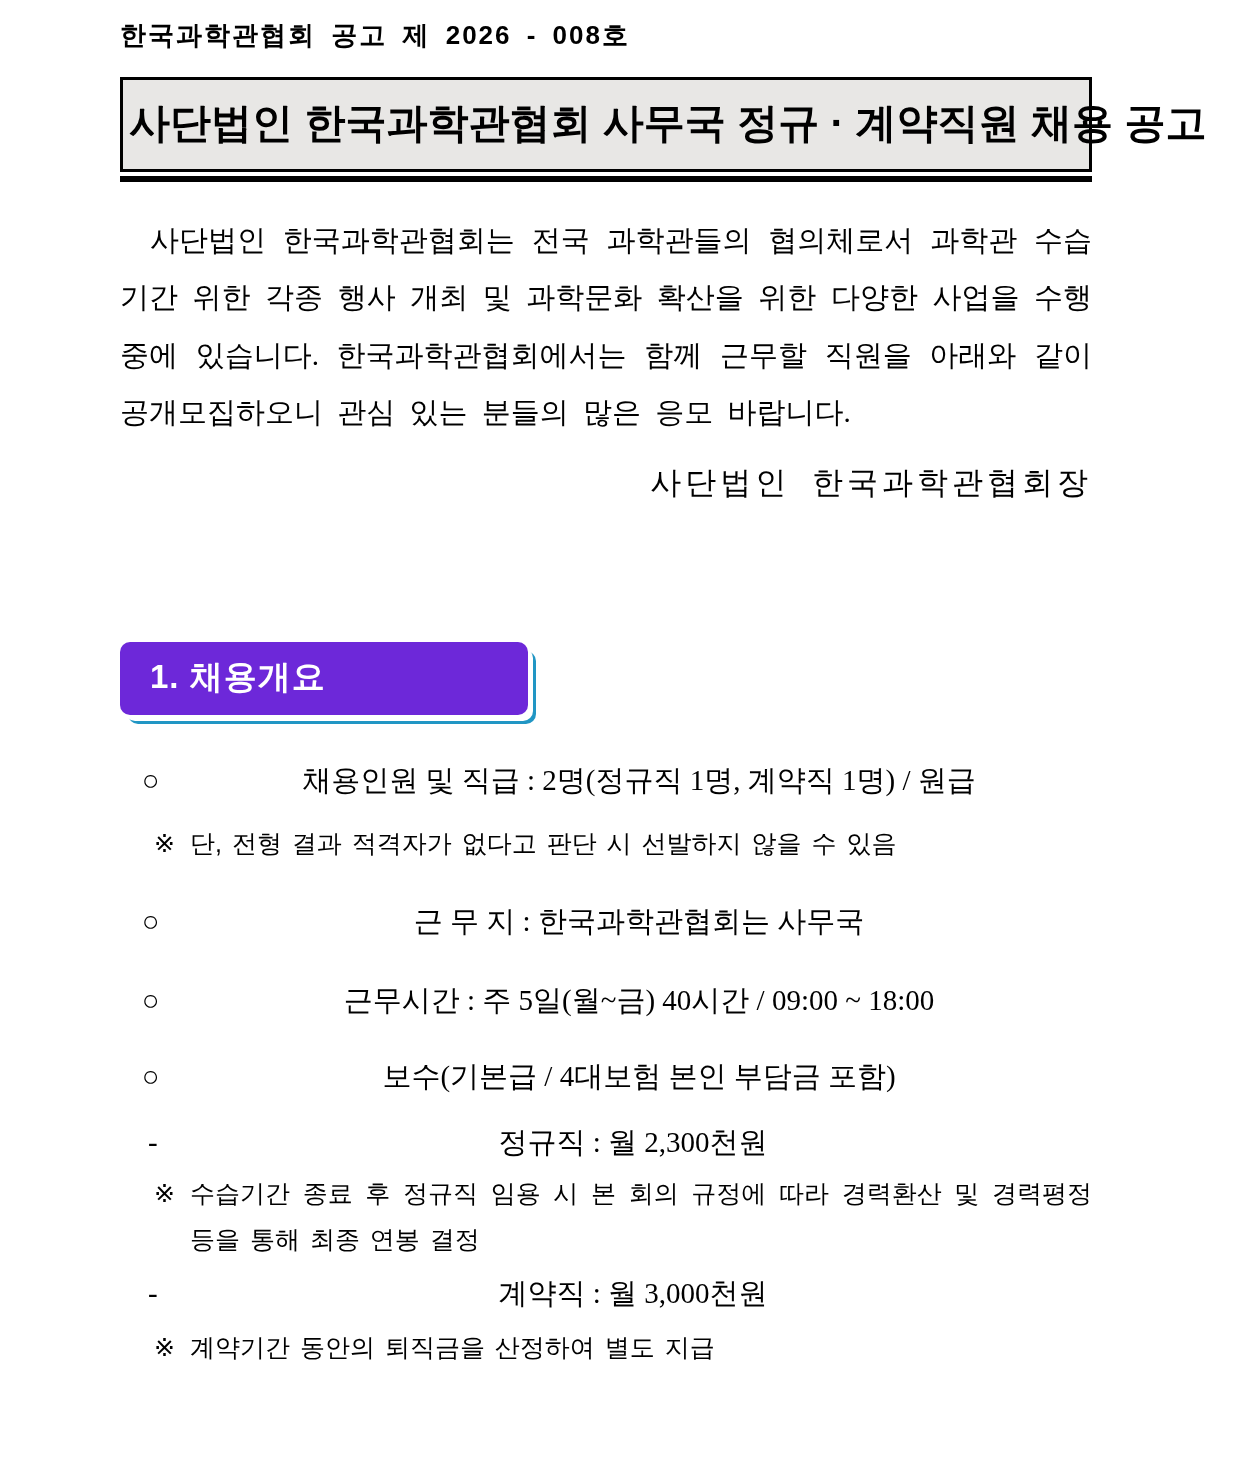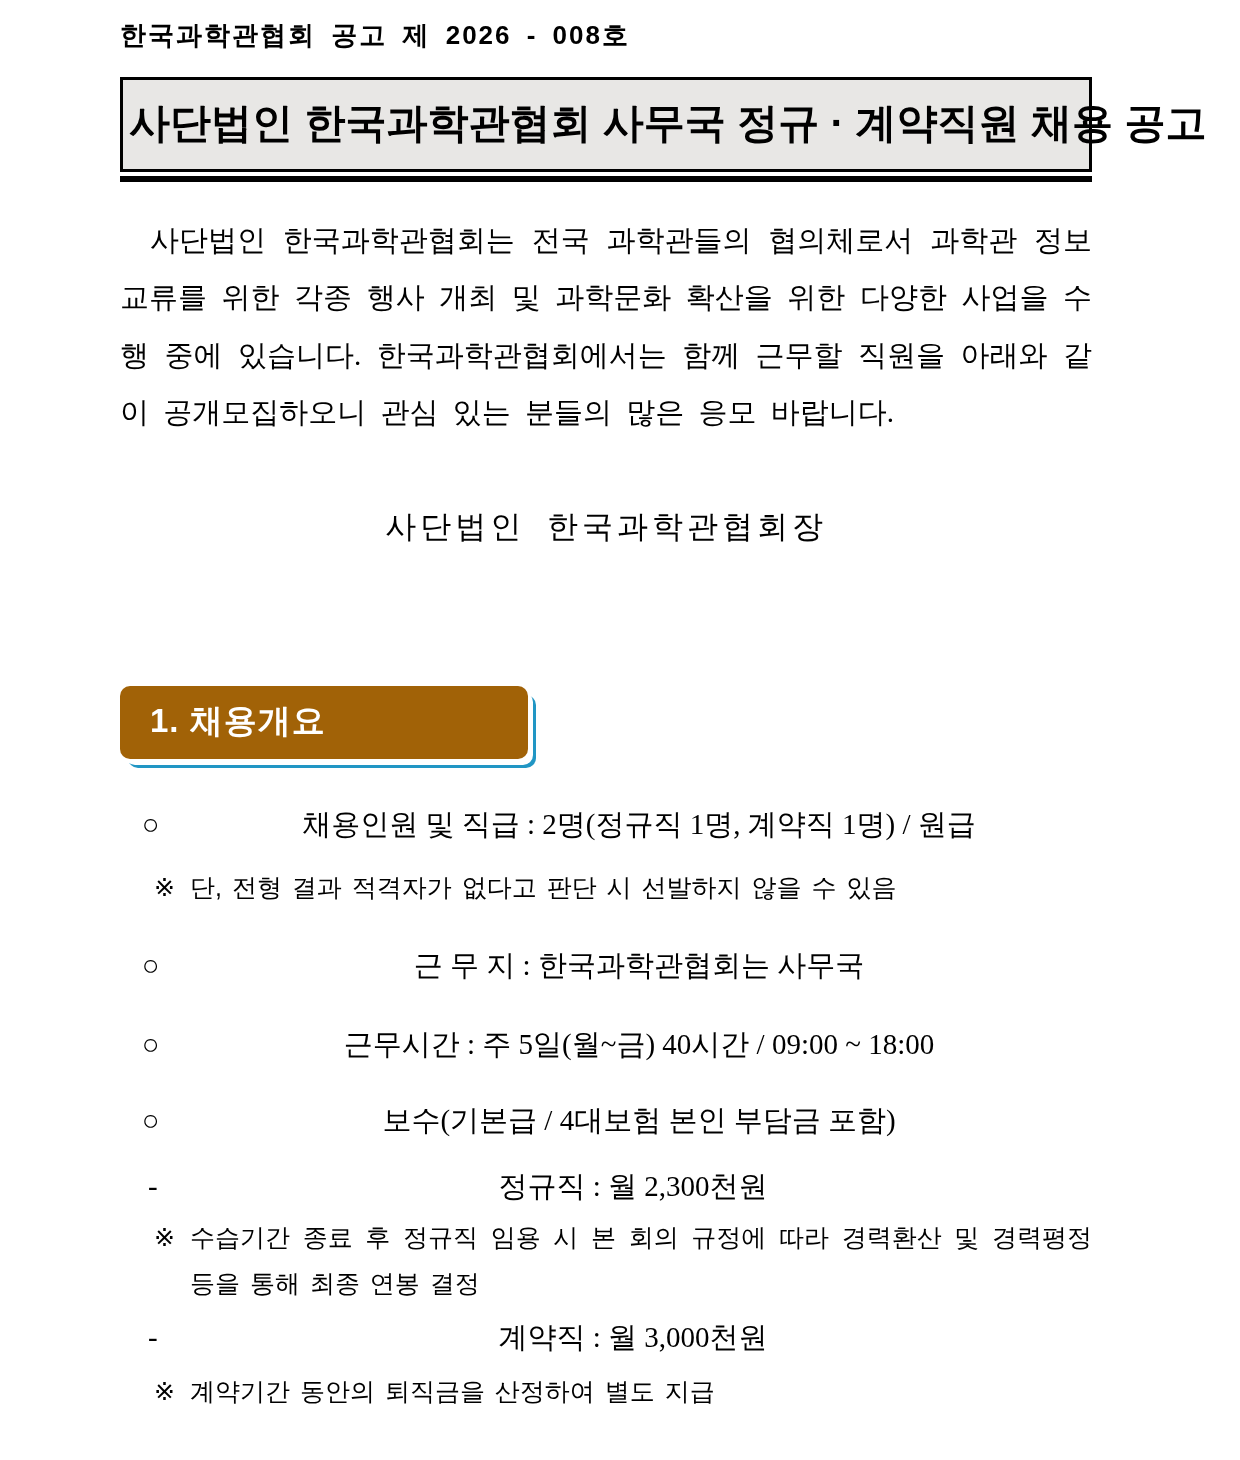--- a/index.html
+++ b/index.html
@@ -55,32 +55,32 @@
     word-spacing:7px;
   }
 
   .date-line {
     margin-top:42px;
     text-align:right;
     font-size:29px;
     word-spacing:8px;
   }
   .signature-line {
-    margin-top:64px;
-    text-align:center;
+    margin-top:20px;
+    text-align:right;
     font-size:31px;
     letter-spacing:4px;
     word-spacing:10px;
   }
 
   
   .section-header {
     margin-top:138px;
     width:408px;
-    background:#a16207;
+    background:#6d28d9;
     color:#ffffff;
     border-radius:10px;
     padding:13px 10px 15px 30px;
     box-shadow: 5px 6px 0 0 #ffffff, 8px 9px 0 0 #2196c4;
   }
   .section-header-label {
     font-family:"Liberation Sans","DejaVu Sans",sans-serif;
     font-weight:800;
     font-size:33px;
     letter-spacing:1px;
@@ -130,21 +130,21 @@
 
   <div class="notice-number">한국과학관협회 공고 제 2026 - 008호</div>
 
   <div class="title-wrap">
     <div class="title-box">
       <span class="title-text">사단법인 한국과학관협회 사무국 정규 · 계약직원 채용 공고</span>
     </div>
     <div class="title-underbar"></div>
   </div>
 
-  <p class="intro">사단법인 한국과학관협회는 전국 과학관들의 협의체로서 과학관 정보교류를 위한 각종 행사 개최 및 과학문화 확산을 위한 다양한 사업을 수행 중에 있습니다. 한국과학관협회에서는 함께 근무할 직원을 아래와 같이 공개모집하오니 관심 있는 분들의 많은 응모 바랍니다.</p>
+  <p class="intro">사단법인 한국과학관협회는 전국 과학관들의 협의체로서 과학관 수습기간 위한 각종 행사 개최 및 과학문화 확산을 위한 다양한 사업을 수행 중에 있습니다. 한국과학관협회에서는 함께 근무할 직원을 아래와 같이 공개모집하오니 관심 있는 분들의 많은 응모 바랍니다.</p>
 
 
   <div class="signature-line">사단법인 한국과학관협회장</div>
 
   <div class="section-header">
     <span class="section-header-label">1. 채용개요</span>
   </div>
 
   <div class="list">
 

